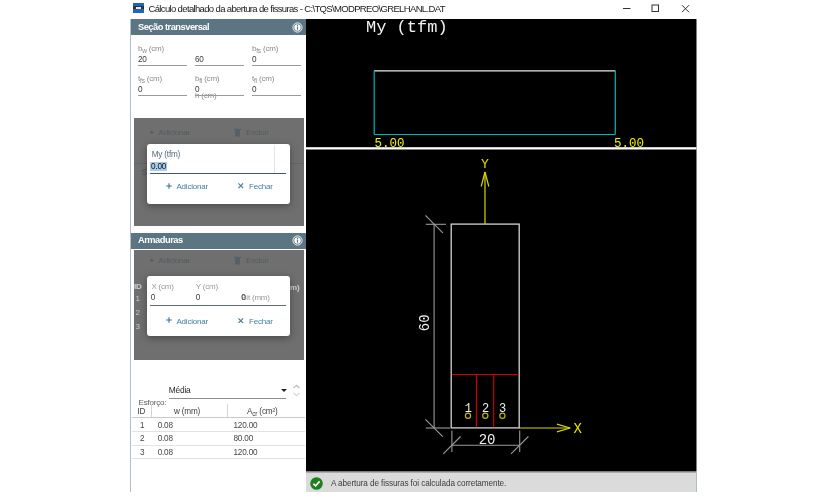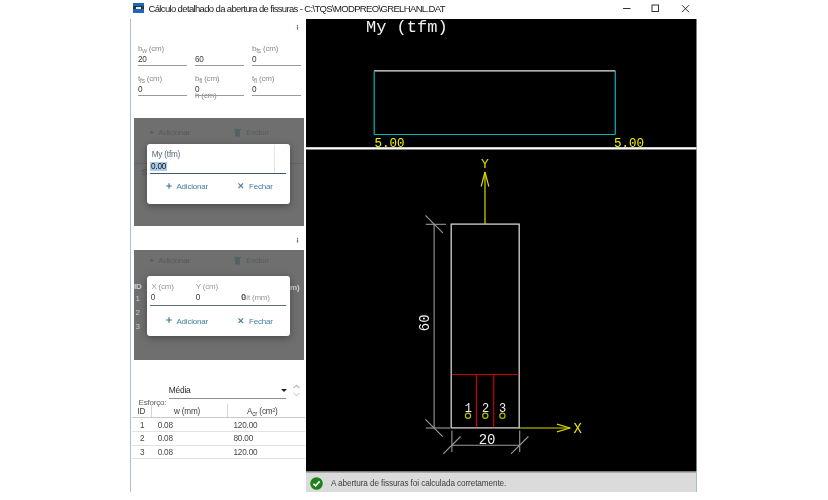--- a/index.html
+++ b/index.html
@@ -37,20 +37,23 @@
 
   <div class="abs" style="left:148.5px;top:2.8px;font-size:9.5px;letter-spacing:-0.65px;color:#1a1a1a;white-space:nowrap;">Cálculo detalhado da abertura de fissuras - C:\TQS\MODPREO\GRELHANL.DAT</div>
 
   <svg class="abs" style="left:615px;top:0;" width="82" height="19" viewBox="0 0 82 19">
     <line x1="8" y1="8.5" x2="15.5" y2="8.5" stroke="#333" stroke-width="1"></line>
     <rect x="37" y="5" width="6.5" height="6.5" fill="none" stroke="#333" stroke-width="1"></rect>
     <line x1="67" y1="5.2" x2="74" y2="12.2" stroke="#333" stroke-width="1"></line>
     <line x1="74" y1="5.2" x2="67" y2="12.2" stroke="#333" stroke-width="1"></line>
   </svg>
 
+  <div class="hdr" style="top:19px;">
+      <span>Seção transversal</span>
+    </div>
   <svg class="abs" style="left:291.7px;top:22px;" width="11" height="11" viewBox="0 0 11 11">
     <circle cx="5.5" cy="5.5" r="4.6" fill="none" stroke="#fff" stroke-width="0.9"></circle>
     <circle cx="5.5" cy="5.5" r="3.2" fill="#fff"></circle>
     <rect x="4.9" y="4.6" width="1.2" height="3" fill="#5b7583"></rect>
     <circle cx="5.5" cy="3.5" r="0.7" fill="#5b7583"></circle>
   </svg>
 
   <div class="lbl" style="left:138px;top:43.5px;">b<sub>w</sub> (cm)</div>
   <div class="lbl" style="left:195px;top:43.5px;margin-top:47px;">h (cm)</div>
   <div class="lbl" style="left:252px;top:43.5px;">b<sub>fs</sub> (cm)</div>
@@ -77,20 +80,23 @@
     <div class="dimtx" style="left:24.5px;top:10px;">Adicionar</div>
     <svg class="abs" style="left:100px;top:9.5px;" width="7" height="9" viewBox="0 0 7 9">
       <rect x="1" y="2" width="5" height="6.5" fill="#565f63"></rect>
       <rect x="0" y="0.8" width="7" height="1.2" fill="#565f63"></rect>
     </svg>
     <div class="dimtx" style="left:112px;top:10px;">Excluir</div>
     <div style="position:absolute;left:0;top:44.5px;width:169.5px;height:1px;background:#646464;"></div>
     <div class="dimtx" style="left:7.5px;top:49px;font-size:8.6px;color:#4e575e;">S</div>
   </div>
 
+  <div class="hdr" style="top:232.5px;">
+      <span>Armaduras</span>
+    </div>
   <svg class="abs" style="left:292.3px;top:235px;" width="11" height="11" viewBox="0 0 11 11">
     <circle cx="5.5" cy="5.5" r="4.6" fill="none" stroke="#fff" stroke-width="0.9"></circle>
     <circle cx="5.5" cy="5.5" r="3.2" fill="#fff"></circle>
     <rect x="4.9" y="4.6" width="1.2" height="3" fill="#5b7583"></rect>
     <circle cx="5.5" cy="3.5" r="0.7" fill="#5b7583"></circle>
   </svg>
 
   <div class="dim" style="top:249.5px;height:110px;">
     <div class="dimtx" style="left:15.5px;top:6px;font-weight:bold;">+</div>
     <div class="dimtx" style="left:24.5px;top:6.5px;">Adicionar</div>

